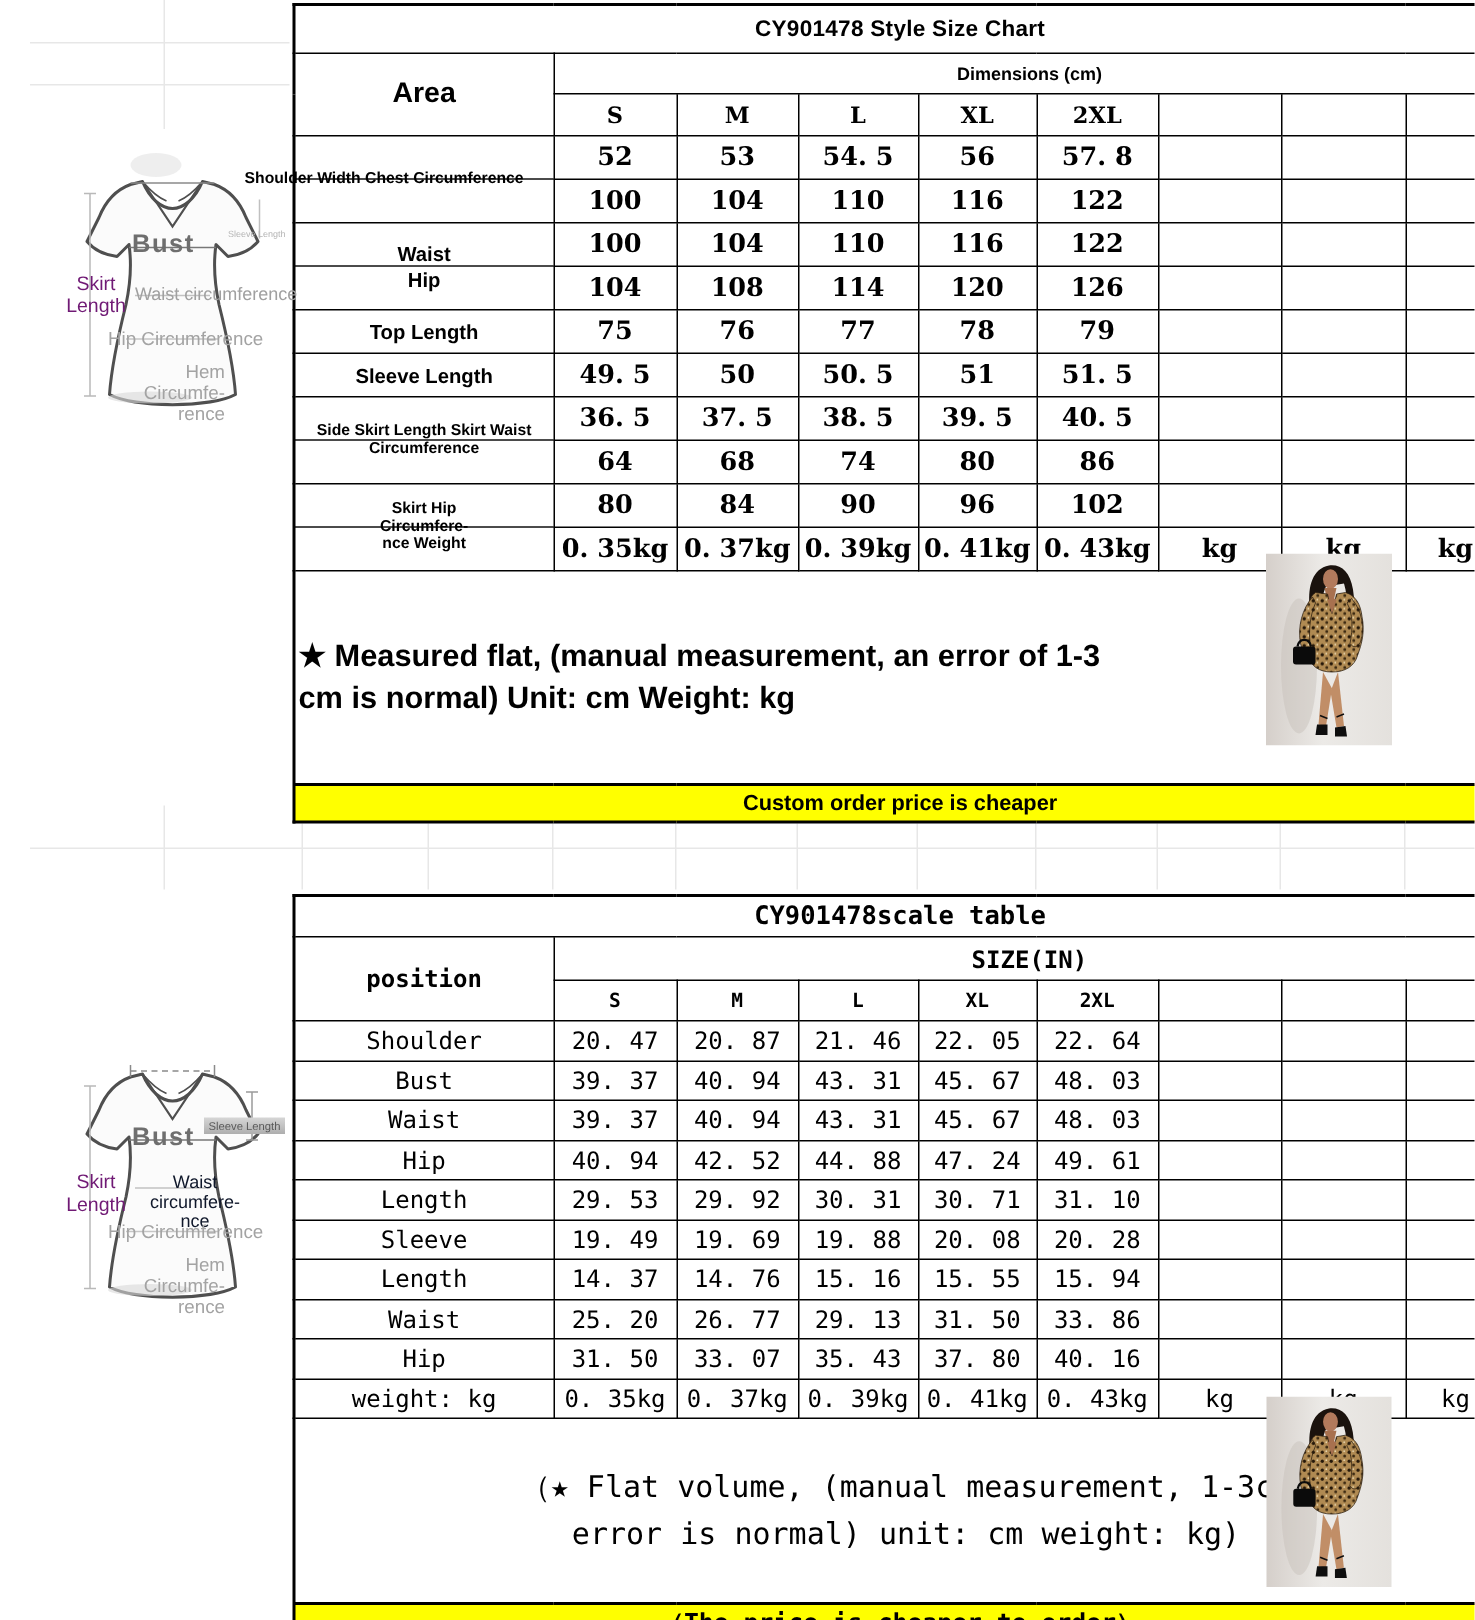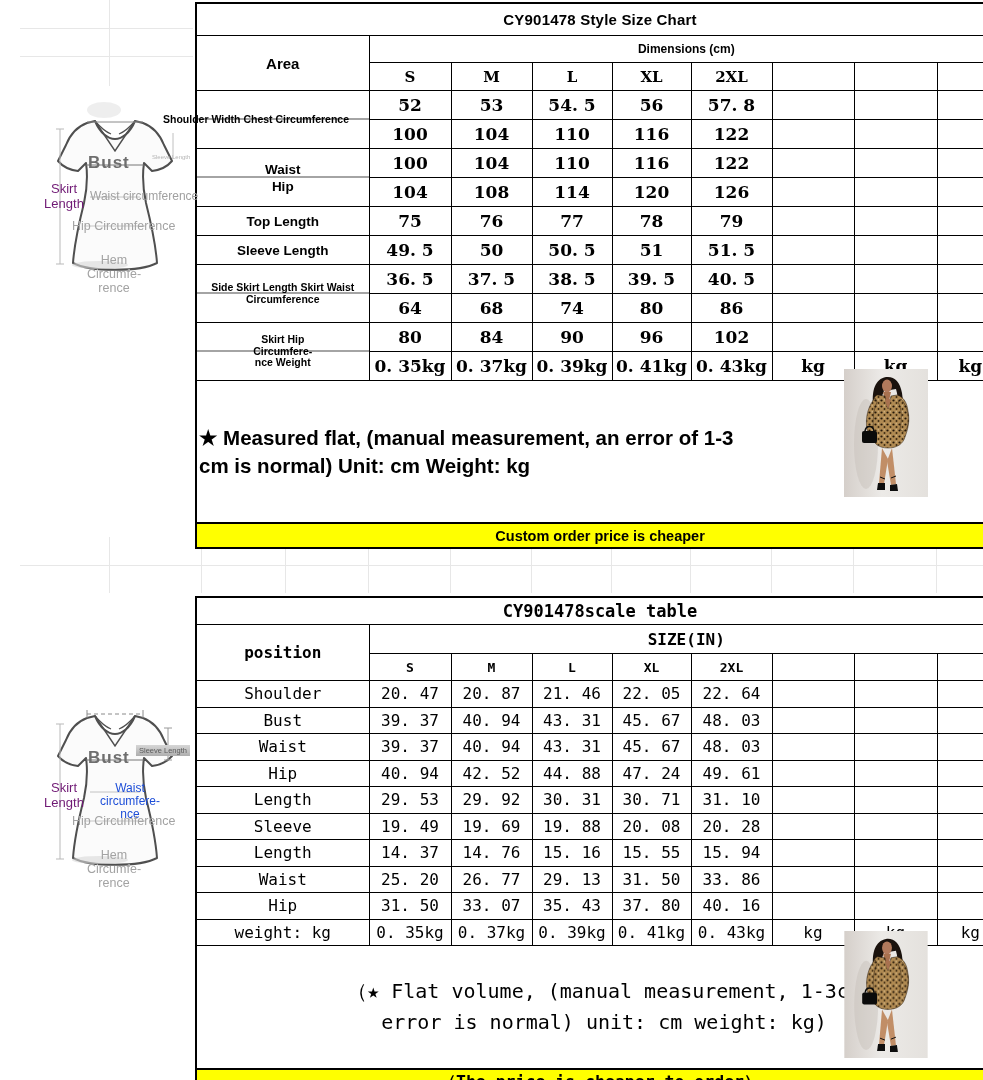--- a/index.html
+++ b/index.html
@@ -7,21 +7,21 @@
         font-family:"Liberation Sans",sans-serif;color:#000;margin-left:20px;}
   .gline{position:absolute;background:#e7e7e7;}
   
   table{border-collapse:collapse;table-layout:fixed;position:absolute;background:#fff;}
   #top-table{left:175px;top:2px;width:808px;border:2px solid #000;}
   #bottom-table{left:175px;top:596px;width:808px;border:2px solid #000;font-family:"DejaVu Sans Mono",monospace;}
   td{border:1px solid #000;text-align:center;vertical-align:middle;padding:0;overflow:visible;}
   
   .t-title{height:31px;font-weight:bold;font-size:15px;letter-spacing:.2px;}
   .dims{height:26px;font-weight:bold;font-size:12px;}
-  .area{font-weight:bold;font-size:15px;}
+  .area{font-weight:bold;font-size:19px;}
   .size-h{height:27px;font-family:"DejaVu Serif",serif;font-weight:bold;font-size:15px;}
   .val{height:28px;font-family:"DejaVu Serif",serif;font-weight:bold;font-size:17px;}
   .lblcell{font-weight:bold;line-height:1.15;}
   .lblcell div{pointer-events:none;}
   .midline{background:linear-gradient(to bottom,transparent calc(50% - 1px),#4a4a4a calc(50% - 1px),#4a4a4a 50%,transparent 50%);}
   .sz-md{font-size:13.5px;}
   .sz-md div{line-height:17px;}
   .sz-xs{font-size:10.5px;}
   .sz-xs div{line-height:11.5px;}
   .sz-sm{font-size:10.5px;}
@@ -39,23 +39,23 @@
   .b-note-cell{height:122px;text-align:center;vertical-align:middle;}
   #bottom-note{padding-left:8px;font-size:20px;line-height:31px;}
   .b-banner{height:23px;background:#ffff00;font-weight:bold;font-size:16.5px;border-top:2px solid #000;}
   
   .diagram{position:absolute;width:150px;height:195px;}
   .diagram svg{position:absolute;left:0;top:0;}
   .dlabel{position:absolute;font-family:"Liberation Sans",sans-serif;}
   .d-bust{left:48px;top:60px;font-size:17px;font-weight:bold;color:#6e6e6e;letter-spacing:1px;}
   .d-skirt{left:0px;top:88px;width:48px;text-align:center;font-size:13px;color:#701a75;line-height:15px;}
   .d-waist1{left:50px;top:96px;font-size:12px;color:#a0a0a0;white-space:nowrap;}
-  .d-waist2{left:44px;top:94px;width:92px;text-align:center;font-size:12px;color:#1d4ed8;line-height:13px;}
+  .d-waist2{left:44px;top:94px;width:92px;text-align:center;font-size:12px;color:#0f172a;line-height:13px;}
   .d-hip{left:32px;top:126px;font-size:12.5px;color:#a3a3a3;white-space:nowrap;}
-  .d-hem{left:38px;top:160px;width:72px;text-align:center;font-size:12.5px;color:#a3a3a3;line-height:14px;}
+  .d-hem{left:38px;top:148px;width:72px;text-align:right;font-size:12.5px;color:#a3a3a3;line-height:14px;}
   .d-sleeve-sm{left:112px;top:61px;font-size:6px;color:#b5b5b5;white-space:nowrap;}
   .d-sleeve-box{left:96px;top:57px;font-size:7.5px;color:#5a5a5a;background:linear-gradient(#d6d6d6,#aeaeae);
                 padding:1px 3px;white-space:nowrap;}
   
   .photo{position:absolute;width:84px;}
 </style>
 </head>
 <body>
 
 <div id="page">

